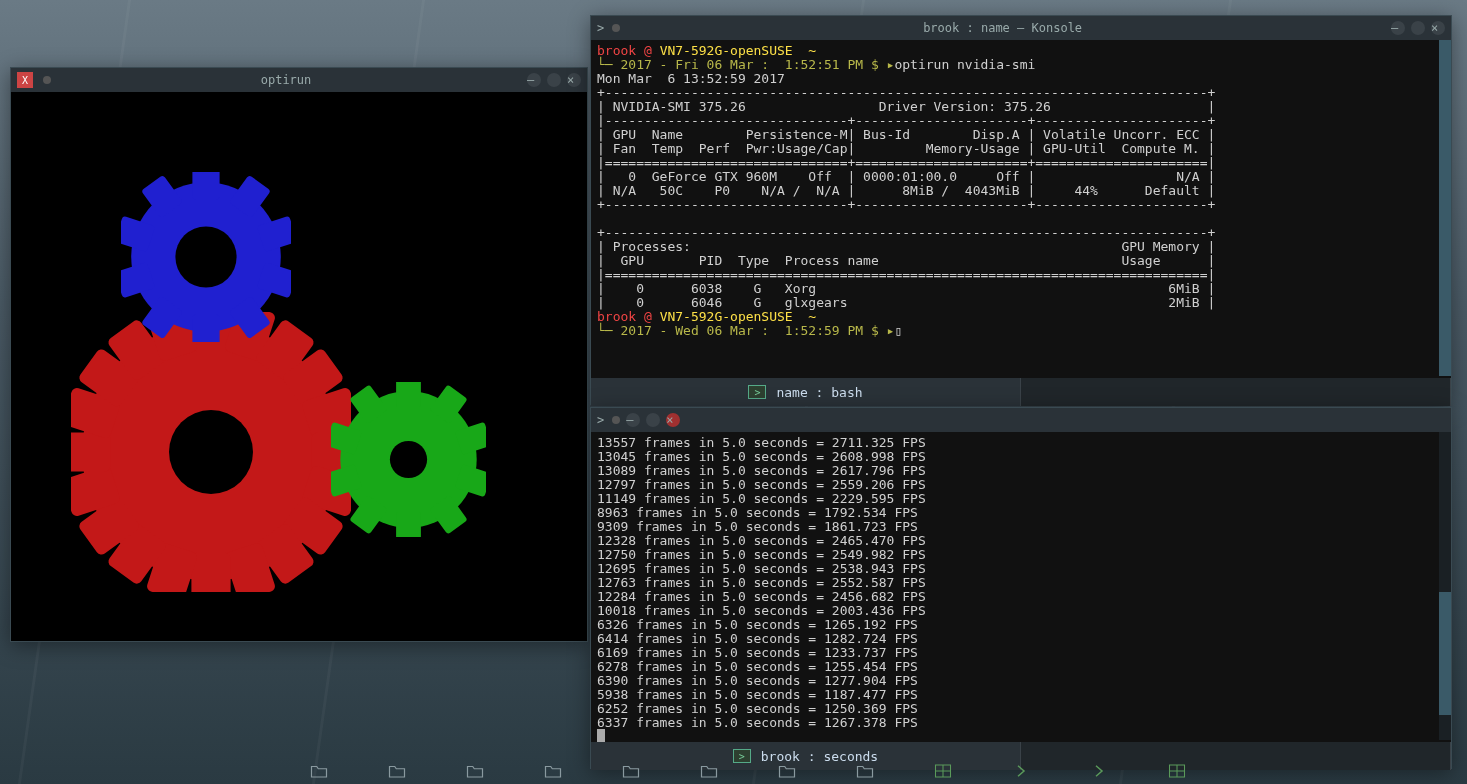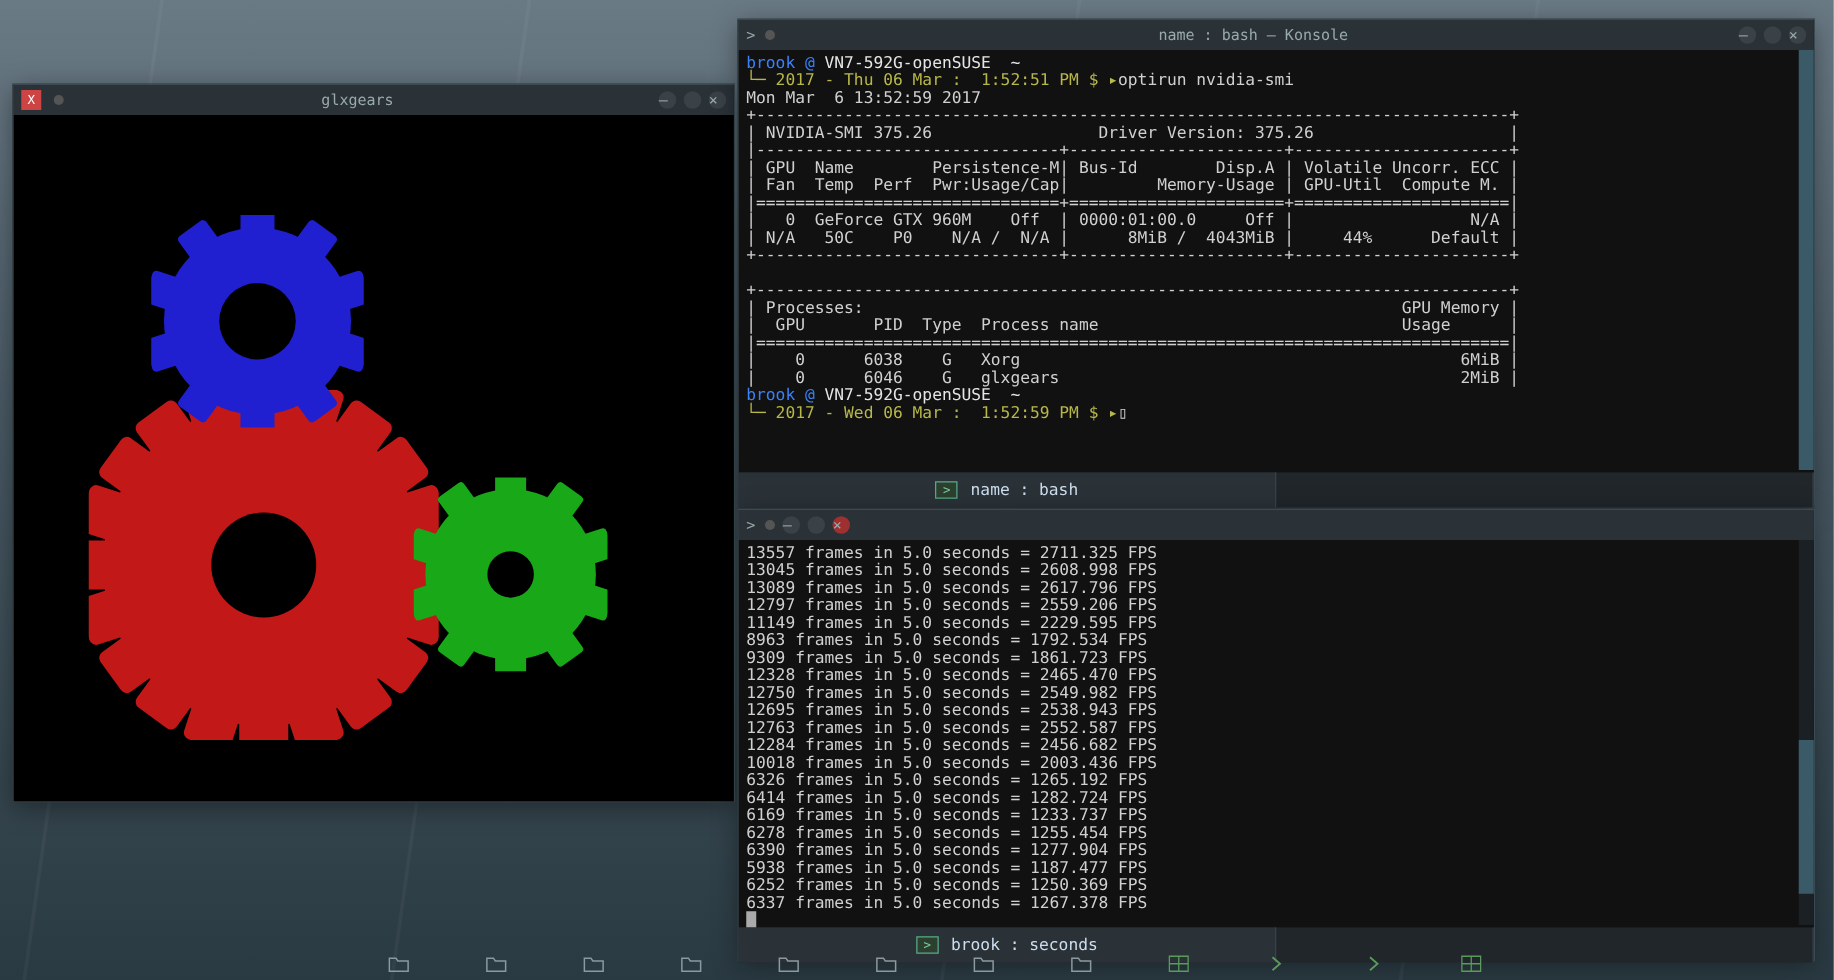--- a/index.html
+++ b/index.html
@@ -16,22 +16,22 @@
 .titlebar { height:24px; background:#2a3238; display:flex; align-items:center; padding:0 6px; font-size:12px; color:#9aa; }
 .titlebar .title { flex:1; text-align:center; }
 .titlebar .icon { width:16px; height:16px; margin-right:4px; display:inline-flex; align-items:center; justify-content:center; }
 .wbtn { width:14px; height:14px; border-radius:50%; margin-left:6px; background:#3a4248; cursor:pointer; }
 .wbtn.close { background:#a03030;}
 .term-body { background:#111; padding:4px 6px; white-space:pre; font-size:13px; line-height:14px; overflow:hidden; }
 .tabbar { height:28px; background:#20262a; display:flex; }
 .tab { flex:1; display:flex; align-items:center; justify-content:center; border-right:1px solid #3a4248; font-size:13px; color:#aab; }
 .tab.active { background:#2a3238; color:#cde; }
 .tab .prompt-ic { margin-right:10px; width:18px; height:14px; background:#2d4030; border:1px solid #5a8; display:flex; align-items:center; justify-content:center; color:#7c9; font-size:10px;}
-.term-body .u { color:#3b82f6;text-align:right; }
-.term-body .host { color:#e5e5e5; }
+.term-body .u { color:#ef4444;text-align:right; }
+.term-body .host { color:#fde047; }
 .term-body .y { color:#b8b84a; }
 .term-body .w { color:#d0d0d0; }
 .scroll { position:absolute; right:0; top:24px; bottom:28px; width:12px; background:#1a2024; }
 .scroll .thumb { background:#3a5a68; width:100%; }
 
 .glx-body { background:#000; position:relative; }
 .glx-body svg { position:absolute; }
 
 .taskbar { position:absolute; left:280px; right:0; bottom:0; height:26px; display:flex; align-items:center; gap:60px; padding:0 30px; }
 .tb-ic { width:18px; height:16px; color:#8a9aa0; }
@@ -42,21 +42,21 @@
 
 <div class="bgline"></div>
 <div class="bgline"></div>
 <div class="bgline"></div>
 <div class="bgline"></div>
 
 <div class="window" style="left:10px; top:67px; width:578px; height:575px;">
   <div class="titlebar">
     <span class="icon" style="background:#c44; color:#fff; font-size:10px;">X</span>
     <span style="width:8px;height:8px;border-radius:50%;background:#555;margin-left:6px;"></span>
-    <span class="title">glxgears</span>
+    <span class="title">optirun</span>
     <span class="wbtn">–</span>
     <span class="wbtn"></span>
     <span class="wbtn">×</span>
   </div>
   <div class="glx-body" style="height:549px;">
     <svg viewBox="0 0 100 100" style="left:60px;top:220px;width:280px;height:280px;">
       <g fill="#c31818">
           <circle cx="50" cy="50" r="46"></circle>
           <g id="rt">
             <rect x="43" y="-4" width="14" height="18" rx="2"></rect>
@@ -119,27 +119,27 @@
         </g>
       <circle cx="50" cy="50" r="12" fill="#000"></circle>
     </svg>
   </div>
 </div>
 
 <div class="window" style="left:590px; top:15px; width:862px; height:390px;">
   <div class="titlebar">
     <span class="prompt-ic">&gt;</span>
     <span style="width:8px;height:8px;border-radius:50%;background:#555;margin-left:8px;"></span>
-    <span class="title">name : bash — Konsole</span>
+    <span class="title">brook : name — Konsole</span>
     <span class="wbtn">–</span>
     <span class="wbtn"></span>
     <span class="wbtn">×</span>
   </div>
   <div class="term-body" style="height:338px;"><span class="u">brook</span><span class="u"> @ </span><span class="host">VN7-592G-openSUSE</span><span class="host">  ~</span>
-<span class="y">└─ 2017 - Thu 06 Mar :  1:52:51 PM $ ▸</span><span class="w">optirun nvidia-smi</span>
+<span class="y">└─ 2017 - Fri 06 Mar :  1:52:51 PM $ ▸</span><span class="w">optirun nvidia-smi</span>
 <span class="w">Mon Mar  6 13:52:59 2017       
 +-----------------------------------------------------------------------------+
 | NVIDIA-SMI 375.26                 Driver Version: 375.26                    |
 |-------------------------------+----------------------+----------------------+
 | GPU  Name        Persistence-M| Bus-Id        Disp.A | Volatile Uncorr. ECC |
 | Fan  Temp  Perf  Pwr:Usage/Cap|         Memory-Usage | GPU-Util  Compute M. |
 |===============================+======================+======================|
 |   0  GeForce GTX 960M    Off  | 0000:01:00.0     Off |                  N/A |
 | N/A   50C    P0    N/A /  N/A |      8MiB /  4043MiB |     44%      Default |
 +-------------------------------+----------------------+----------------------+

